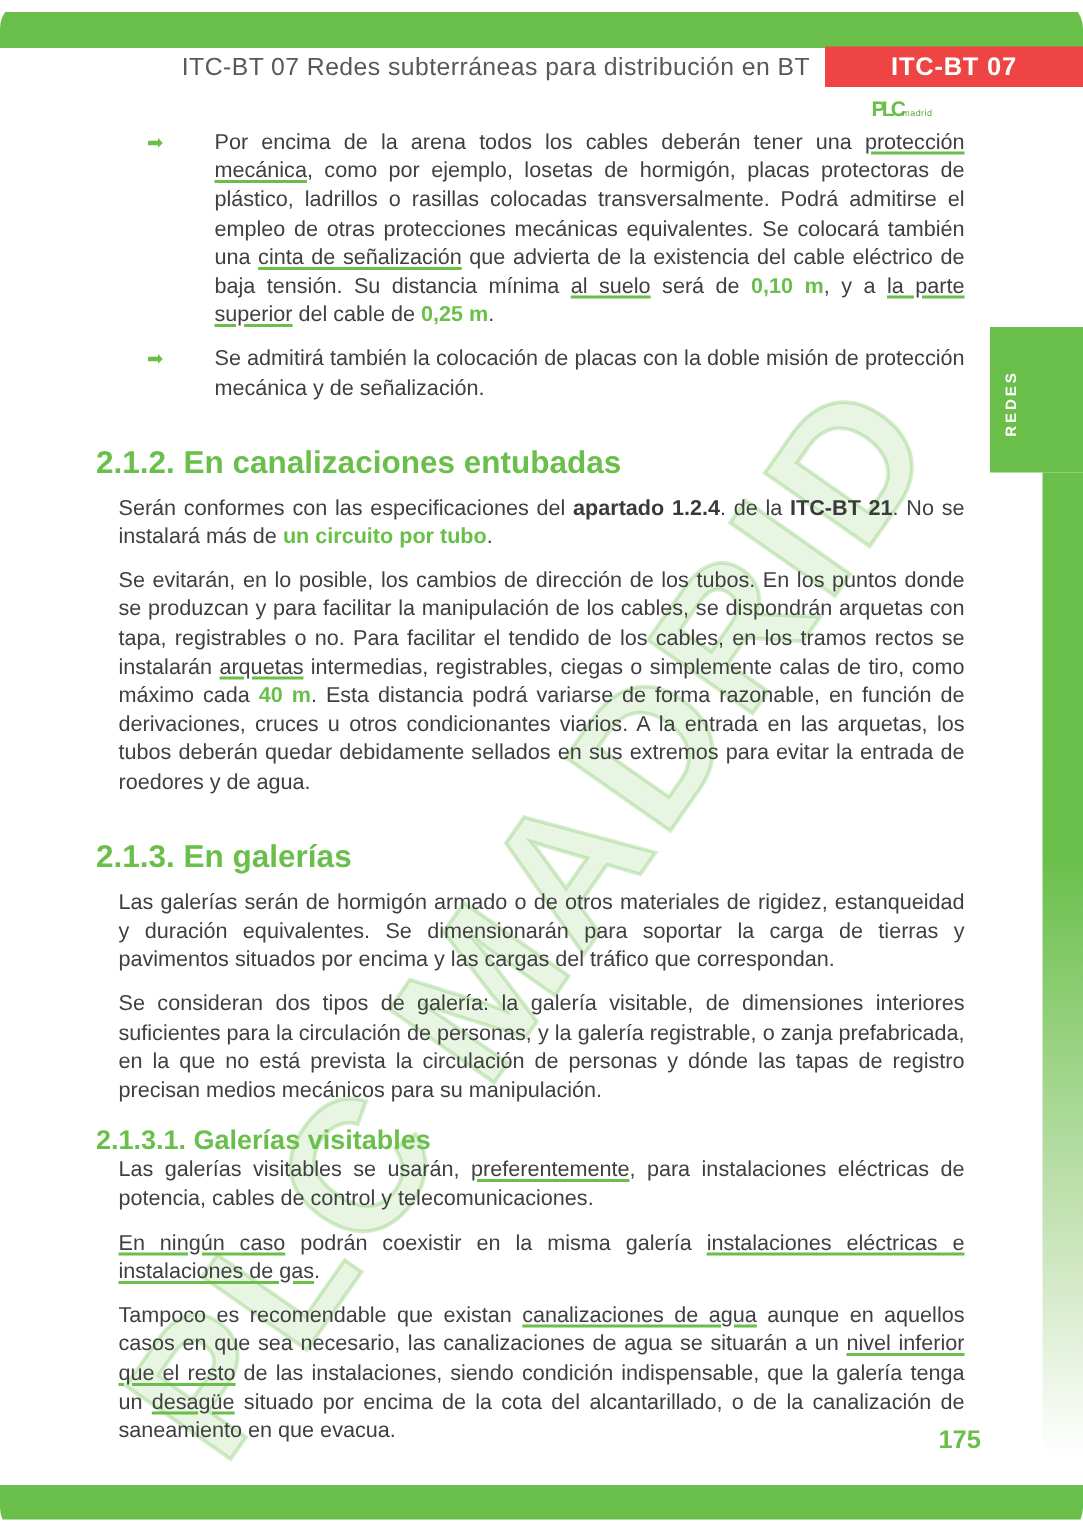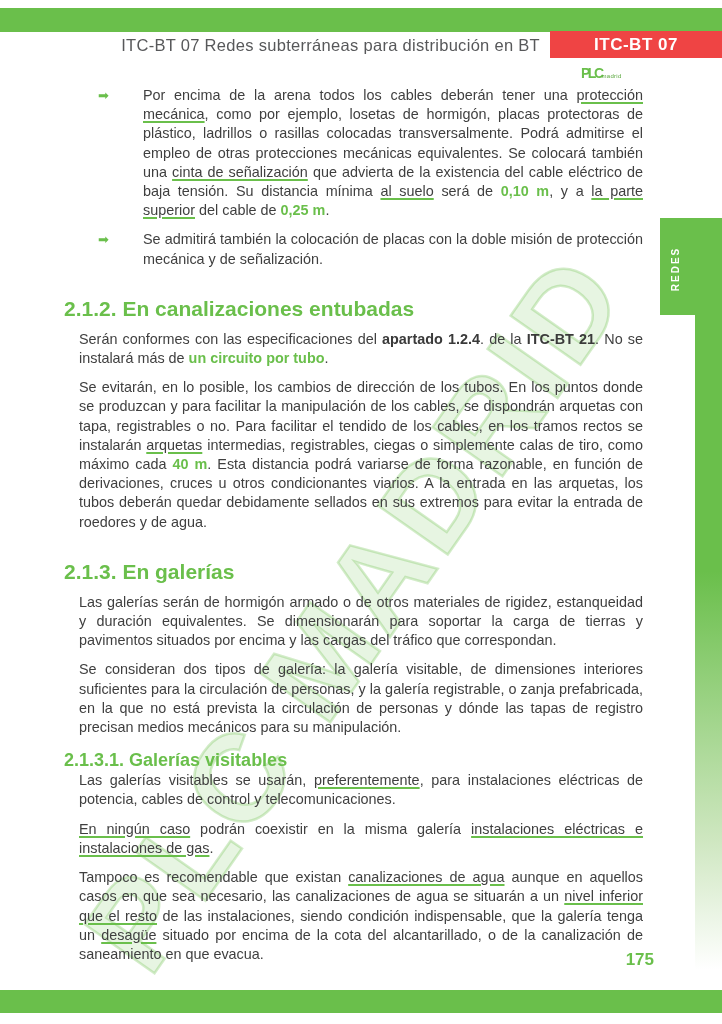--- a/index.html
+++ b/index.html
@@ -1,17 +1,17 @@
 <!DOCTYPE html>
 <html><head>
 <meta charset="utf-8">
 <style>
   html,body{margin:0;padding:0;background:#ffffff;}
   .page{position:relative;width:722px;height:1024px;background:#ffffff;overflow:hidden;
-        font-family:"Liberation Sans",sans-serif;color:#3f3f3f;}
+        font-family:"Liberation Sans",sans-serif;color:#3f3f3f;border-radius:19px;}
   
   .topbar{position:absolute;left:0;top:8px;width:722px;height:24px;background:#6abf4b;}
   .doc-title{position:absolute;top:32px;right:182px;height:27px;line-height:27px;
              font-size:16.5px;color:#57585a;letter-spacing:.3px;white-space:nowrap;}
   .badge{position:absolute;top:31px;right:0;width:172px;height:27px;background:#ef4444;
          color:#ffffff;font-weight:bold;font-size:17px;text-align:center;line-height:27px;
          letter-spacing:.5px;}
   .logo{position:absolute;top:64px;left:581px;color:#6abf4b;white-space:nowrap;z-index:3;}
   .logo-mark{font-weight:bold;font-size:14px;letter-spacing:-2.5px;}
   .logo-sub{font-size:6px;letter-spacing:.3px;color:#5aa83e;}

